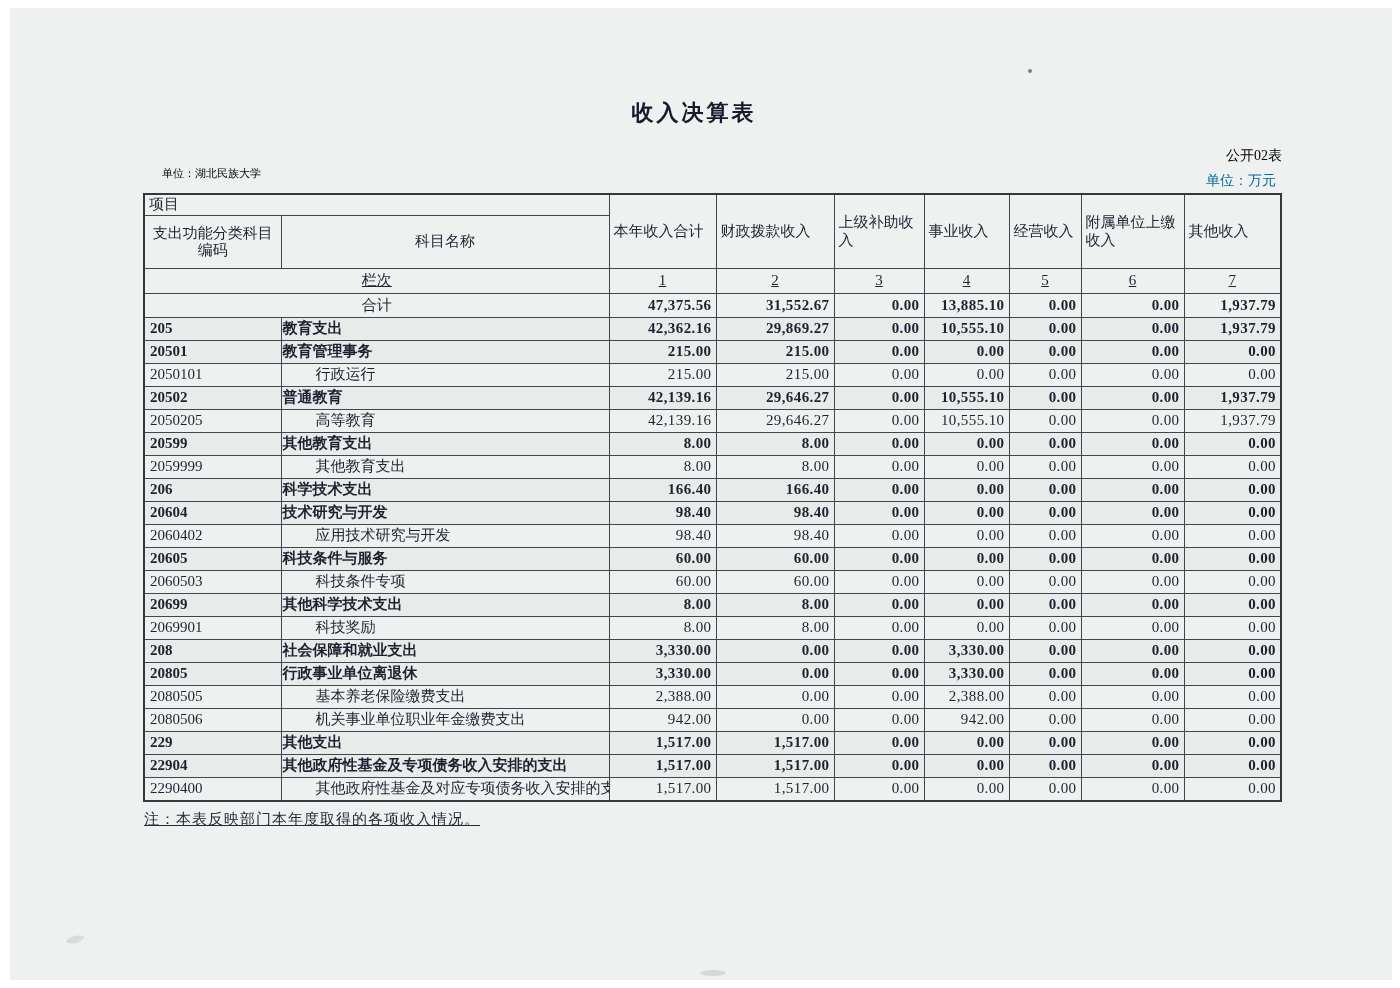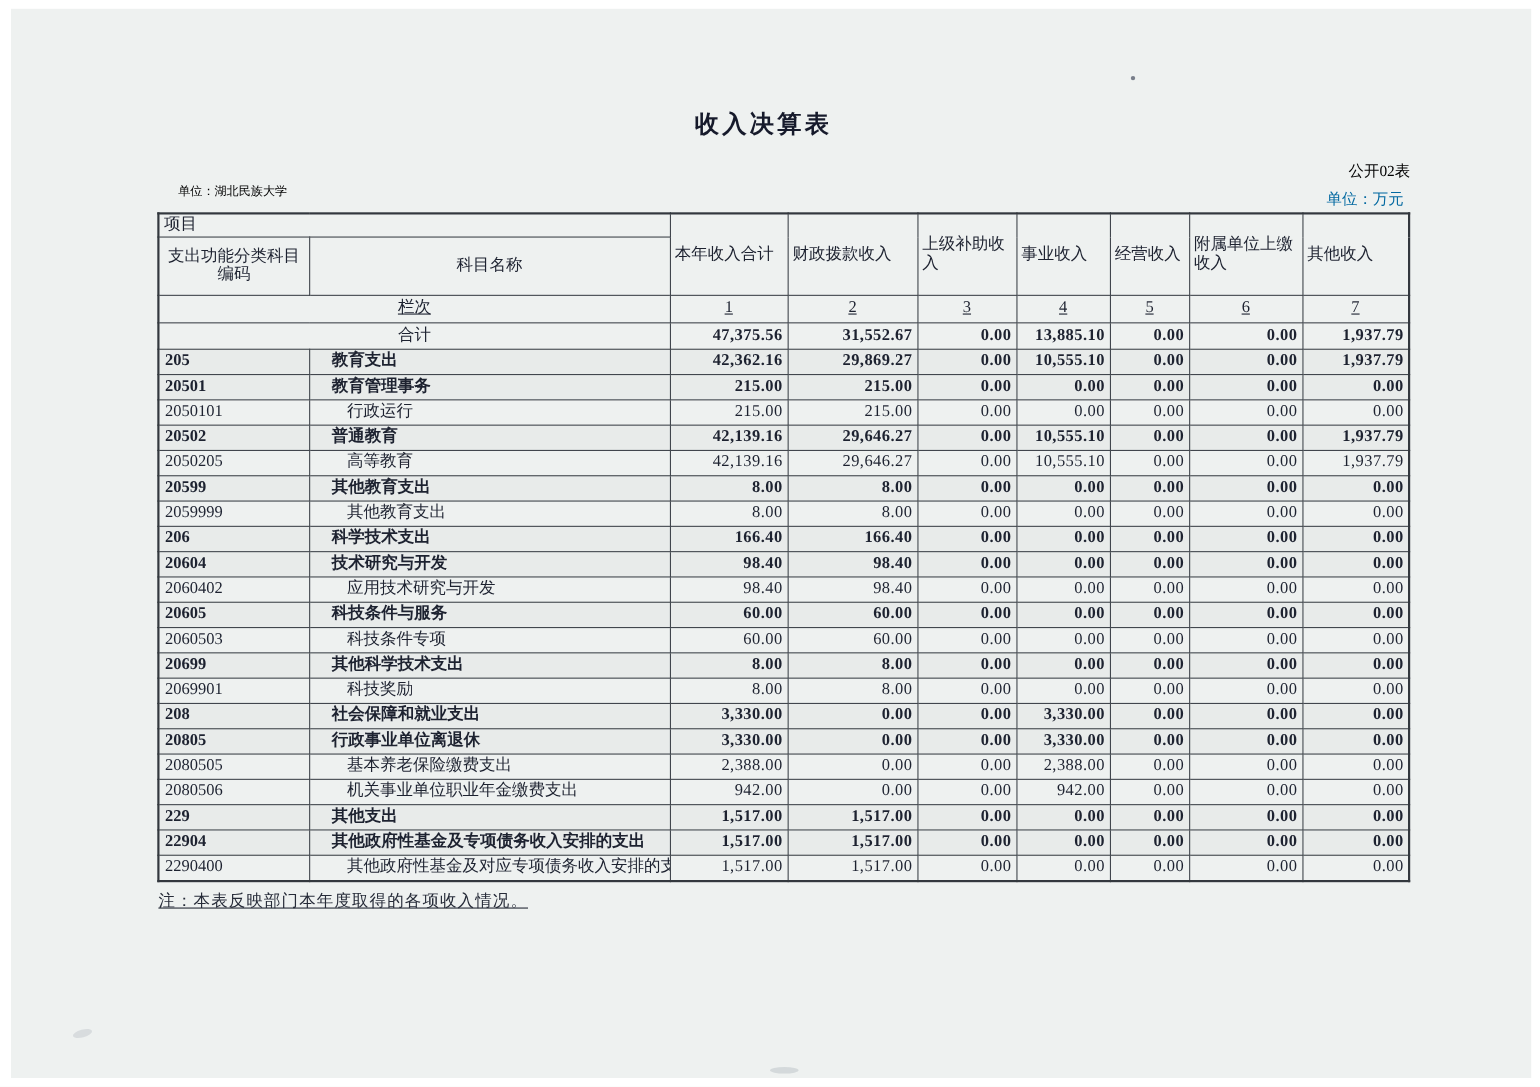--- a/index.html
+++ b/index.html
@@ -41,21 +41,21 @@
   tr.hdr1 td{height:20px;text-align:left;}
   tr.hdr2 td{height:52px;text-align:center;}
   tr.lanci td{height:24px;text-align:center;text-decoration:underline;}
   tr.total td{height:23px;}
   td.colhead{text-align:center;vertical-align:middle;}
   td.lbl-center{text-align:center;}
   td.num{text-align:right;padding-right:7px;letter-spacing:0.4px;white-space:nowrap;}
   tr.total td.num{font-weight:bold;margin-top:44px;}
   tbody.rows td{height:22px;white-space:nowrap;}
   tbody.rows td.code{padding-left:5px;}
-  tbody.rows td.name{padding-left:20px;}
+  tbody.rows td.name{padding-left:1px;}
   tbody.rows td.name.indent{padding-left:34px;}
   tr.bold-row td{font-weight:bold;background:#e8ebea;}
   tr.plain-row td{background:transparent;}
   .footnote{
     position:absolute;left:144px;top:810px;font-size:15px;color:#23283499;
     color:#262b38;letter-spacing:1px;text-decoration:underline;
   }
   .artifact-dot{
     position:absolute;left:1028px;top:69px;width:4px;height:4px;
     background:#5a6170;border-radius:50%;opacity:.8;

